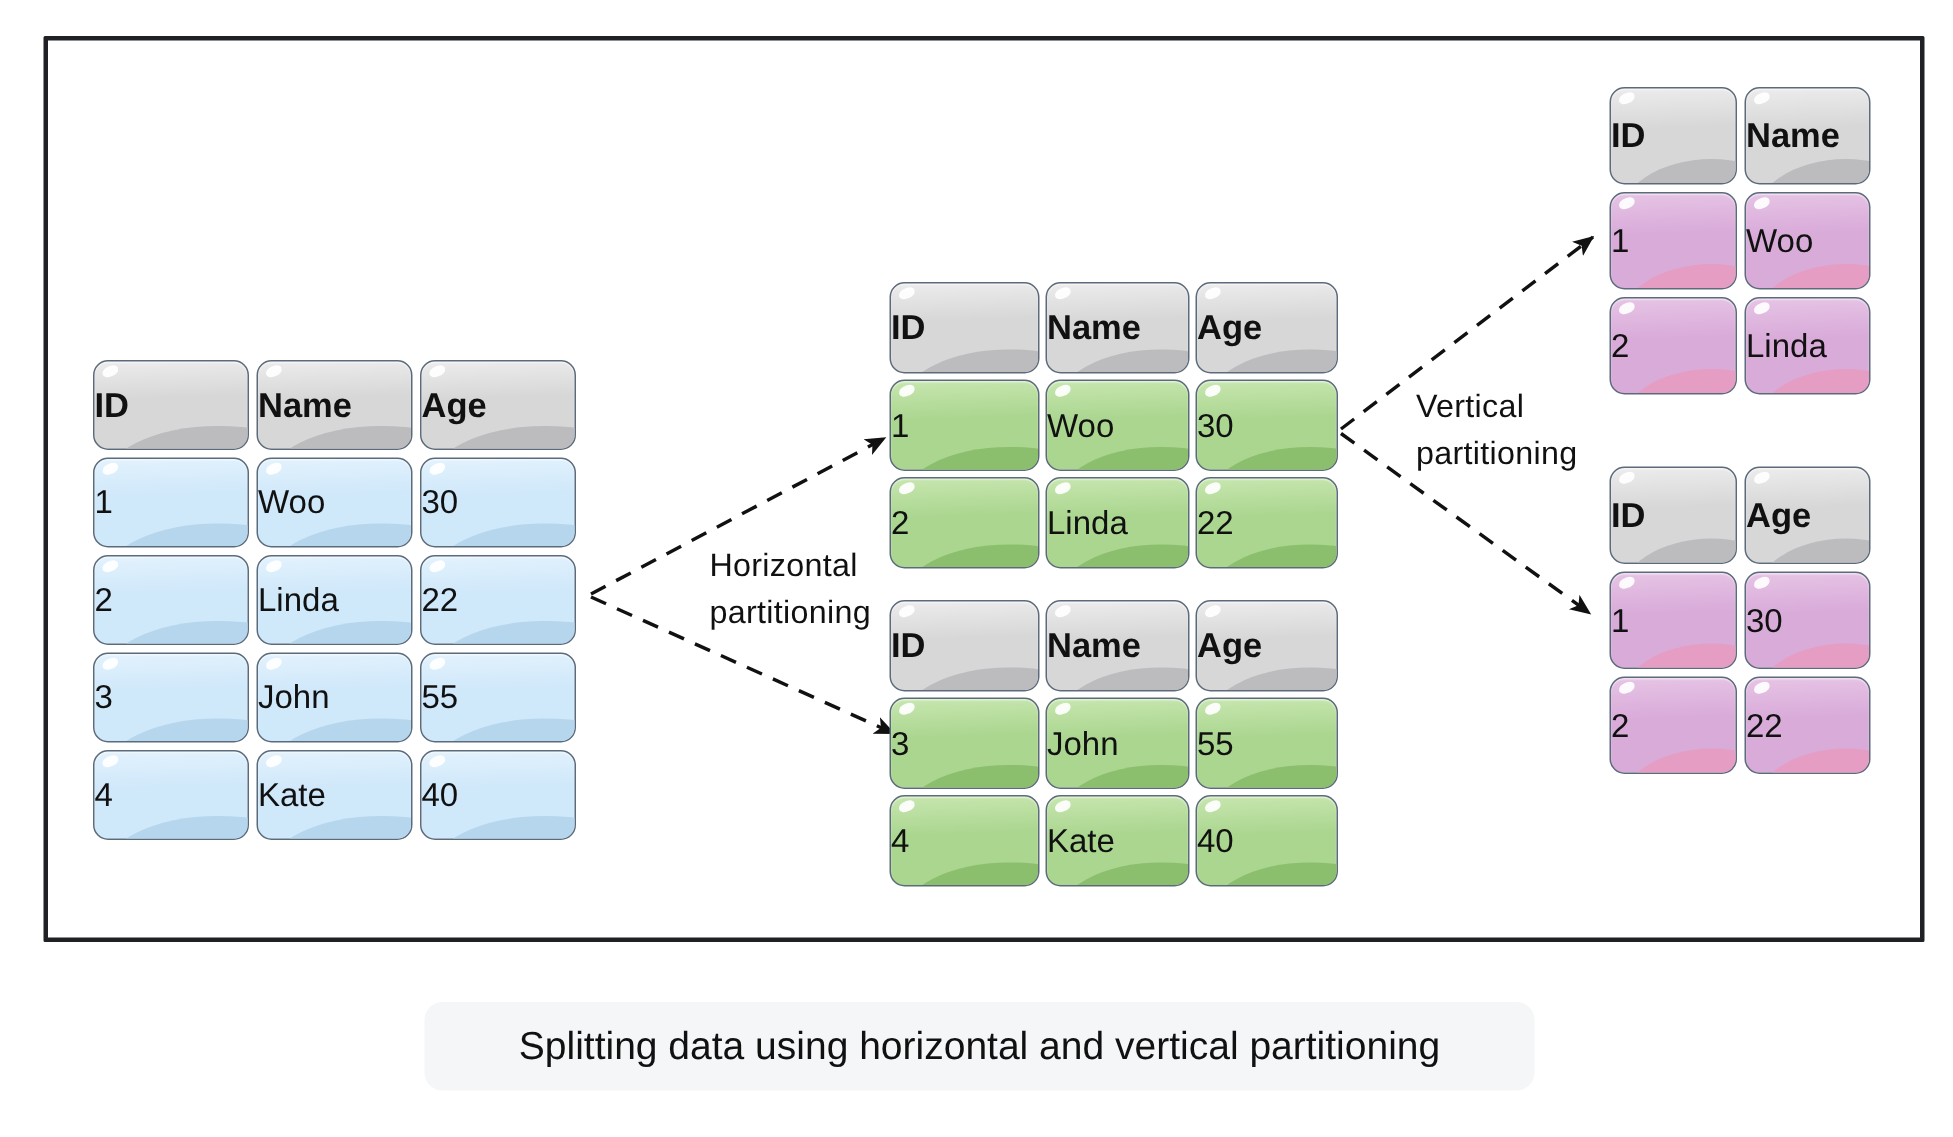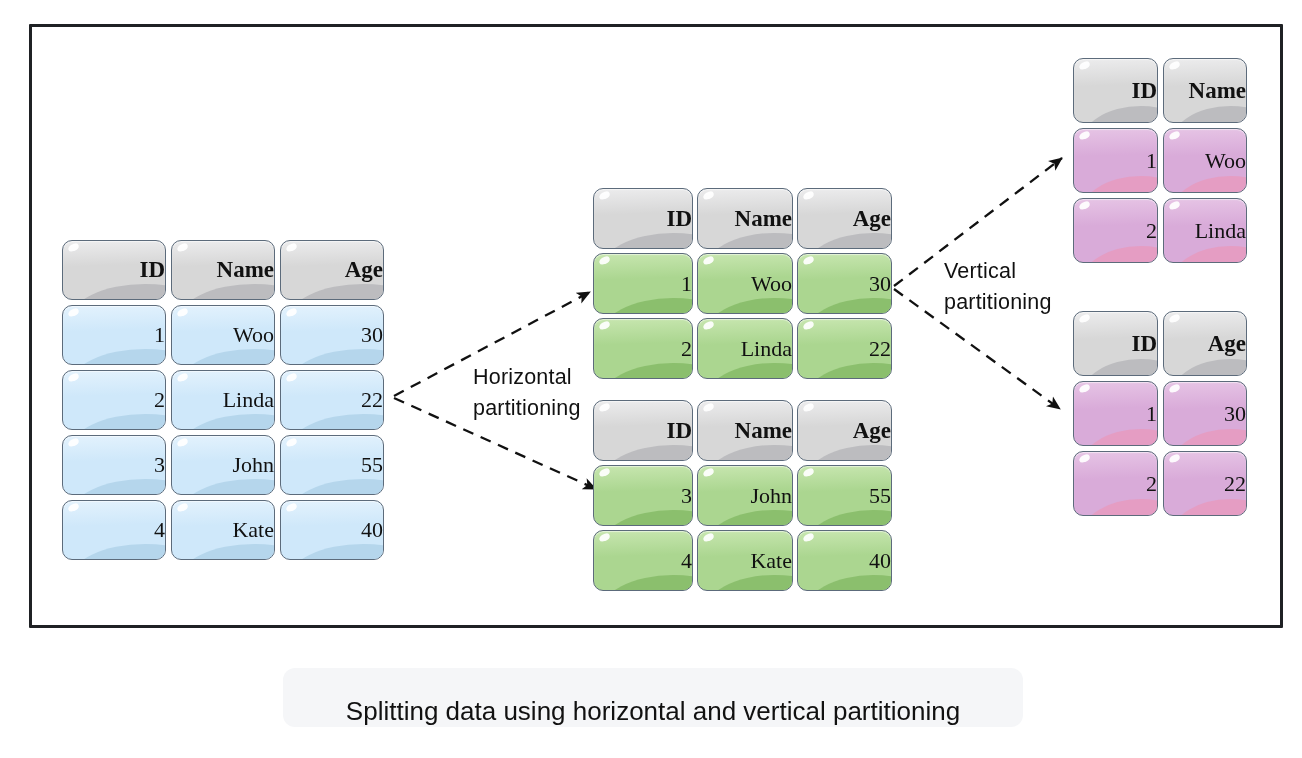--- a/index.html
+++ b/index.html
@@ -35,26 +35,25 @@
   .t-orig { left: 62px;  top: 240px; grid-template-columns: 104px 104px 104px; grid-auto-rows: 60px; gap: 5px; }
   .t-h1   { left: 593px; top: 188px; grid-template-columns: 100px 96px 95px;  grid-auto-rows: 61px; gap: 4px; }
   .t-h2   { left: 593px; top: 400px; grid-template-columns: 100px 96px 95px;  grid-auto-rows: 61px; gap: 4px; }
   .t-v1   { left: 1073px; top: 58px;  grid-template-columns: 85px 84px; grid-auto-rows: 65px; gap: 5px; }
   .t-v2   { left: 1073px; top: 311px; grid-template-columns: 85px 84px; grid-auto-rows: 65px; gap: 5px; }
 
   .cell {
     position: relative;
     border: 1.6px solid #5c6b7b;
     border-radius: 10px;
-    display: flex; align-items: center; justify-content: flex-end;
+    display: flex; align-items: center; justify-content: flex-start;
     font-size: 22px;
     overflow: hidden;
     background: linear-gradient(178deg, var(--light) 0%, var(--main) 42%, var(--main) 100%);
     box-shadow: inset 0 1px 1px rgba(255,255,255,0.55);
-    font-family: Liberation Serif, serif;
   }
   .cell .txt { position: relative; z-index: 3; }
   
   .cell::after {
     content: "";
     position: absolute; z-index: 1;
     width: 150%; height: 130%;
     left: 6%; top: 74%;
     background: var(--dark);
     border-radius: 50%;
@@ -87,21 +86,21 @@
   .h-label { left: 473px; top: 362px; }
   .v-label { left: 944px; top: 256px; }
 
   
   .caption {
     position: absolute;
     left: 283px; top: 668px;
     width: 740px; height: 59px;
     background: var(--c-caption, #f5f6f8);
     border-radius: 12px;
-    display: flex; align-items: flex-end; justify-content: center;
+    display: flex; align-items: center; justify-content: center;
     font-size: 26px;
   }
 </style>
 </head>
 <body>
 
 <div class="stage">
 
   <div class="frame"></div>
 

